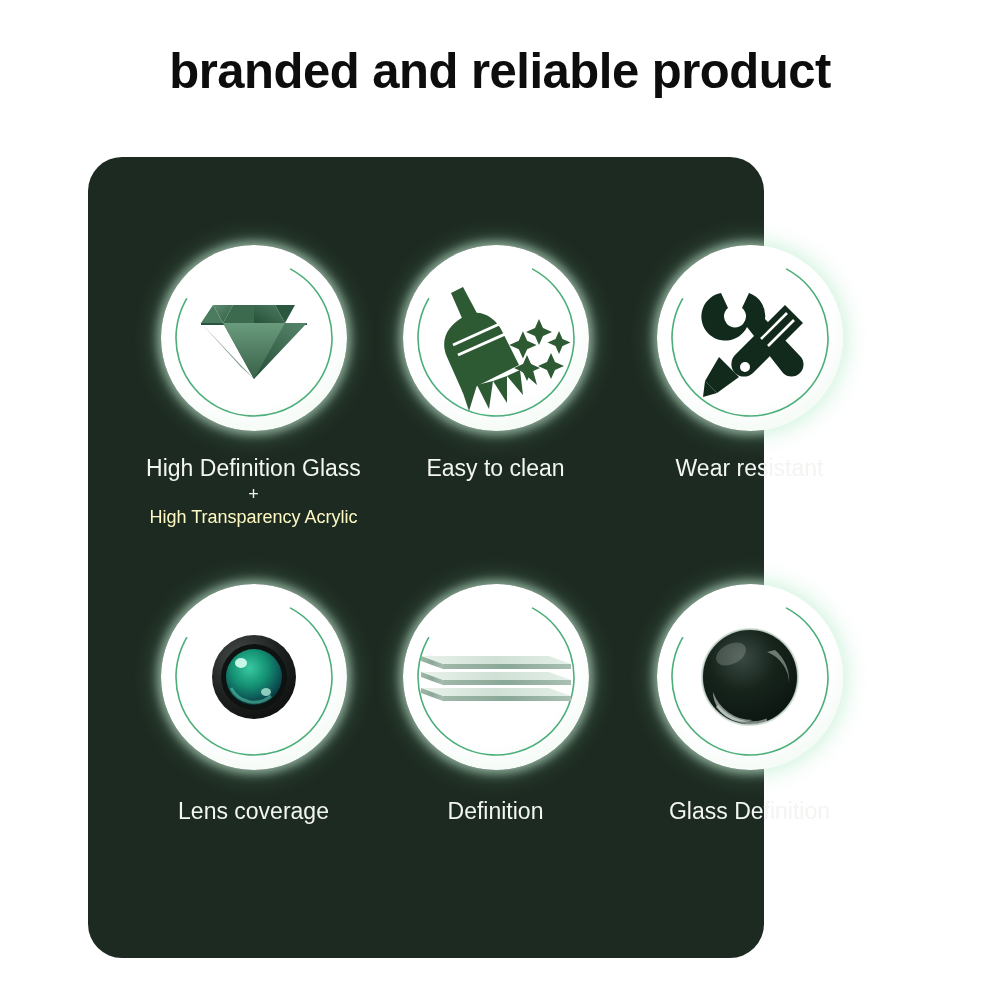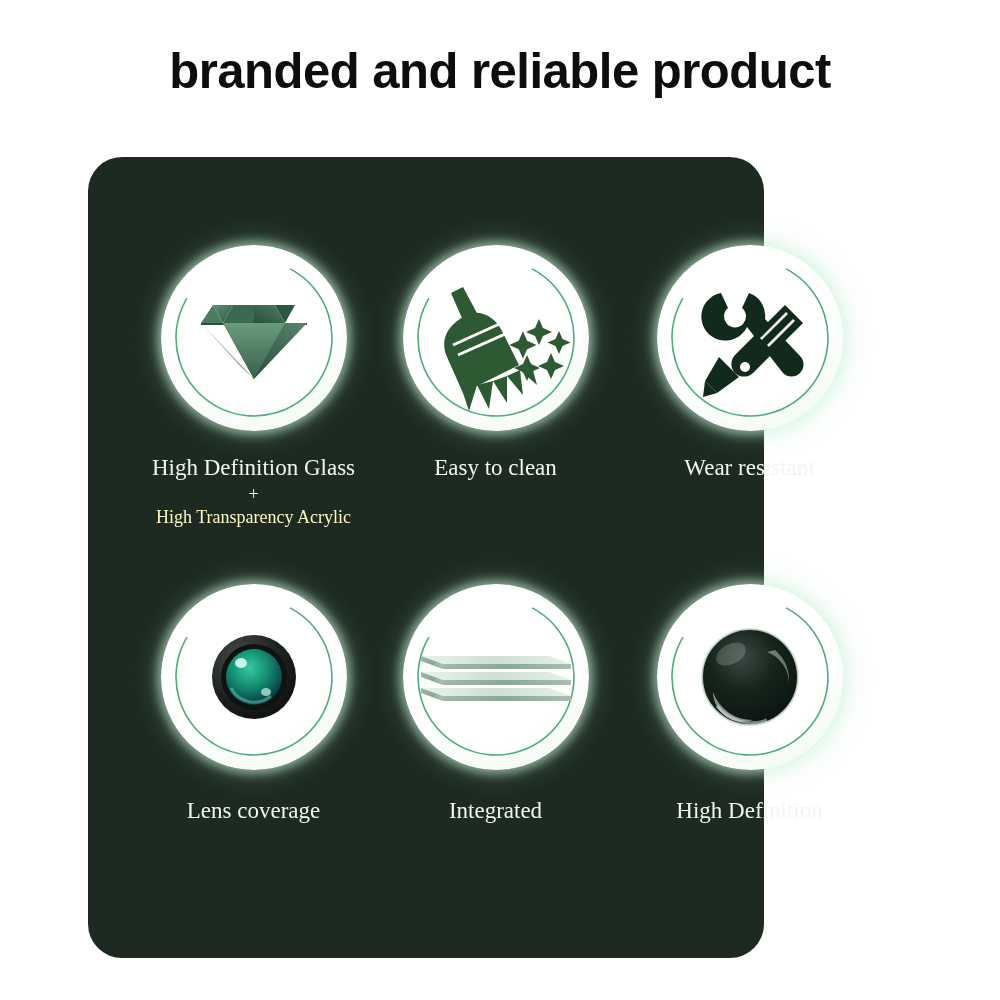--- a/index.html
+++ b/index.html
@@ -39,21 +39,20 @@
 
   
   .panel {
     position: absolute;
     left: 88px;
     top: 157px;
     width: 676px;
     height: 801px;
     background: #1d2a21;
     border-radius: 34px;
-    font-family: Liberation Serif, serif;
   }
 
   .grid {
     position: absolute;
     inset: 0;
   }
 
   
   .cell {
     position: absolute;
@@ -313,21 +312,21 @@
 
             <polygon points="18,88 146,88 168,96 40,96" fill="url(#sheetTop)"></polygon>
             <polygon points="18,88 40,96 40,101 18,93" fill="url(#sheetEdge)"></polygon>
             <polygon points="40,96 168,96 168,101 40,101" fill="url(#sheetEdge)"></polygon>
 
             <polygon points="18,72 146,72 168,80 40,80" fill="url(#sheetTop)"></polygon>
             <polygon points="18,72 40,80 40,85 18,77" fill="url(#sheetEdge)"></polygon>
             <polygon points="40,80 168,80 168,85 40,85" fill="url(#sheetEdge)"></polygon>
           </svg>
         </div>
-        <div class="label row2">Integrated</div>
+        <div class="label row2">Definition</div>
       </div>
 
       <div class="cell r1 c2">
         <div class="icon-wrap">
           <div class="disc"></div>
           <svg class="ring" viewBox="0 0 160 160">
             <circle cx="80" cy="80" r="78" stroke-dasharray="370 120" transform="rotate(-62 80 80)"></circle>
           </svg>
           <svg class="glyph" viewBox="0 0 186 186">
             <defs>
@@ -338,18 +337,18 @@
               </radialGradient>
             </defs>
             <circle cx="93" cy="93" r="48" fill="url(#domeG)"></circle>
             <circle cx="93" cy="93" r="48" fill="none" stroke="#cfded4" stroke-width="2" opacity="0.85"></circle>
             <path d="M56,108 a42,42 0 0,0 40,28 a30,30 0 0,1 -40,-28 Z" fill="#e6efe9" opacity="0.55"></path>
             <path d="M118,66 a40,40 0 0,1 14,34 a34,34 0 0,0 -22,-32 Z" fill="#d5e5dc" opacity="0.45"></path>
             <ellipse cx="74" cy="70" rx="16" ry="10" fill="#ffffff" opacity="0.18" transform="rotate(-28 74 70)"></ellipse>
             <path d="M60,122 a44,44 0 0,0 50,14" stroke="#eaf3ee" stroke-width="3" fill="none" opacity="0.5"></path>
           </svg>
         </div>
-        <div class="label row2">High Definition</div>
+        <div class="label row2">Glass Definition</div>
       </div>
 
     </div>
   </div>
 </div>
 
 </body></html>

